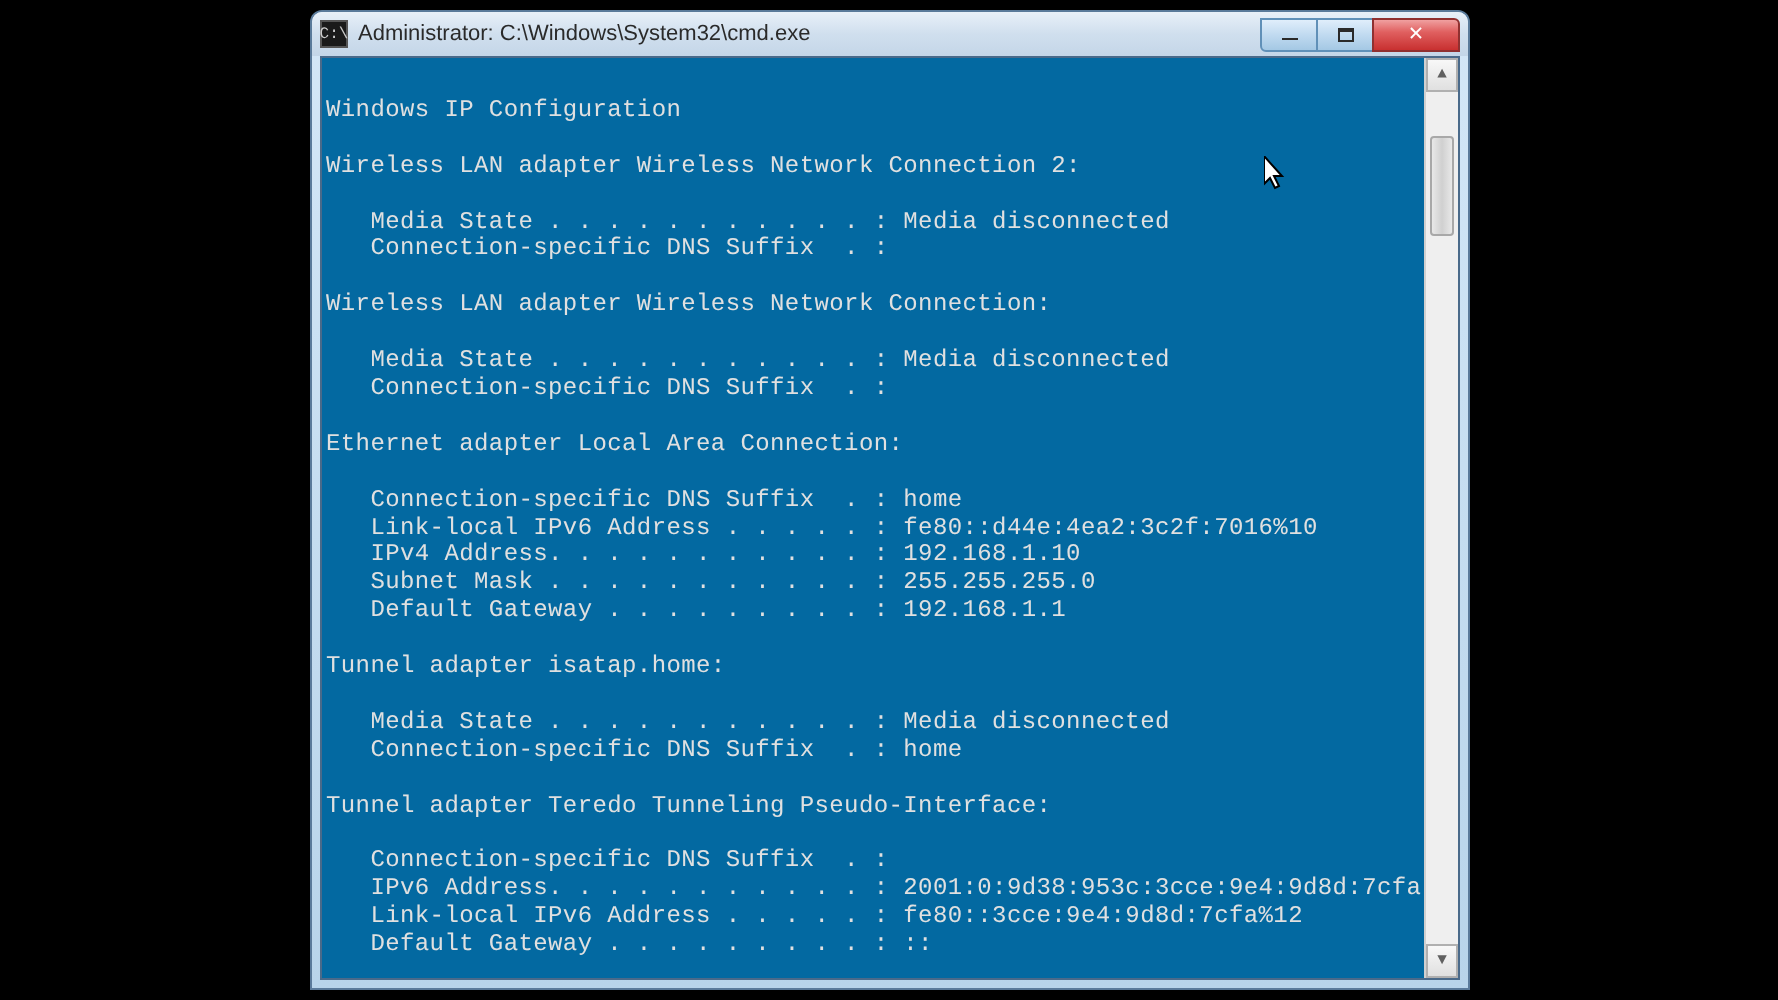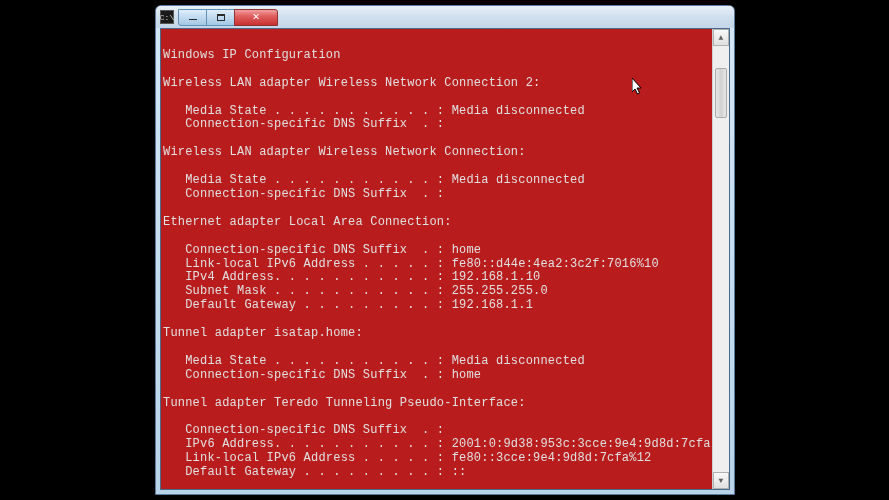--- a/index.html
+++ b/index.html
@@ -115,21 +115,21 @@
       top: 22px;
       right: 4px;
       bottom: 4px;
       background: #000;
       border: 1px solid #4a6a8a;
       display: flex;
     }
     
     .terminal {
       flex: 1;
-      background: #b91c1c;
+      background: #0369a1;
       color: #e0e0e0;
       font-family: Consolas, 'Lucida Console', 'Courier New', monospace;
       font-size: 12px;
       line-height: 13.9px;
       padding: 6px 0 0 2px;
       white-space: pre;
       overflow: hidden;
       letter-spacing: 0.2px;
     }
     
@@ -179,20 +179,21 @@
       height: 18px;
       pointer-events: none;
     }
   </style>
 </head>
 <body>
 
 <div class="window">
   <div class="titlebar">
     <div class="title-icon">C:\</div>
+    <div class="title-text">Administrator: C:\Windows\System32\cmd.exe</div>
     <div class="window-controls">
       <div class="win-btn min">
         <div class="minimize-line"></div>
       </div>
       <div class="win-btn">
         <div class="maximize-box"></div>
       </div>
       <div class="win-btn close">
         <span class="close-x">✕</span>
       </div>

